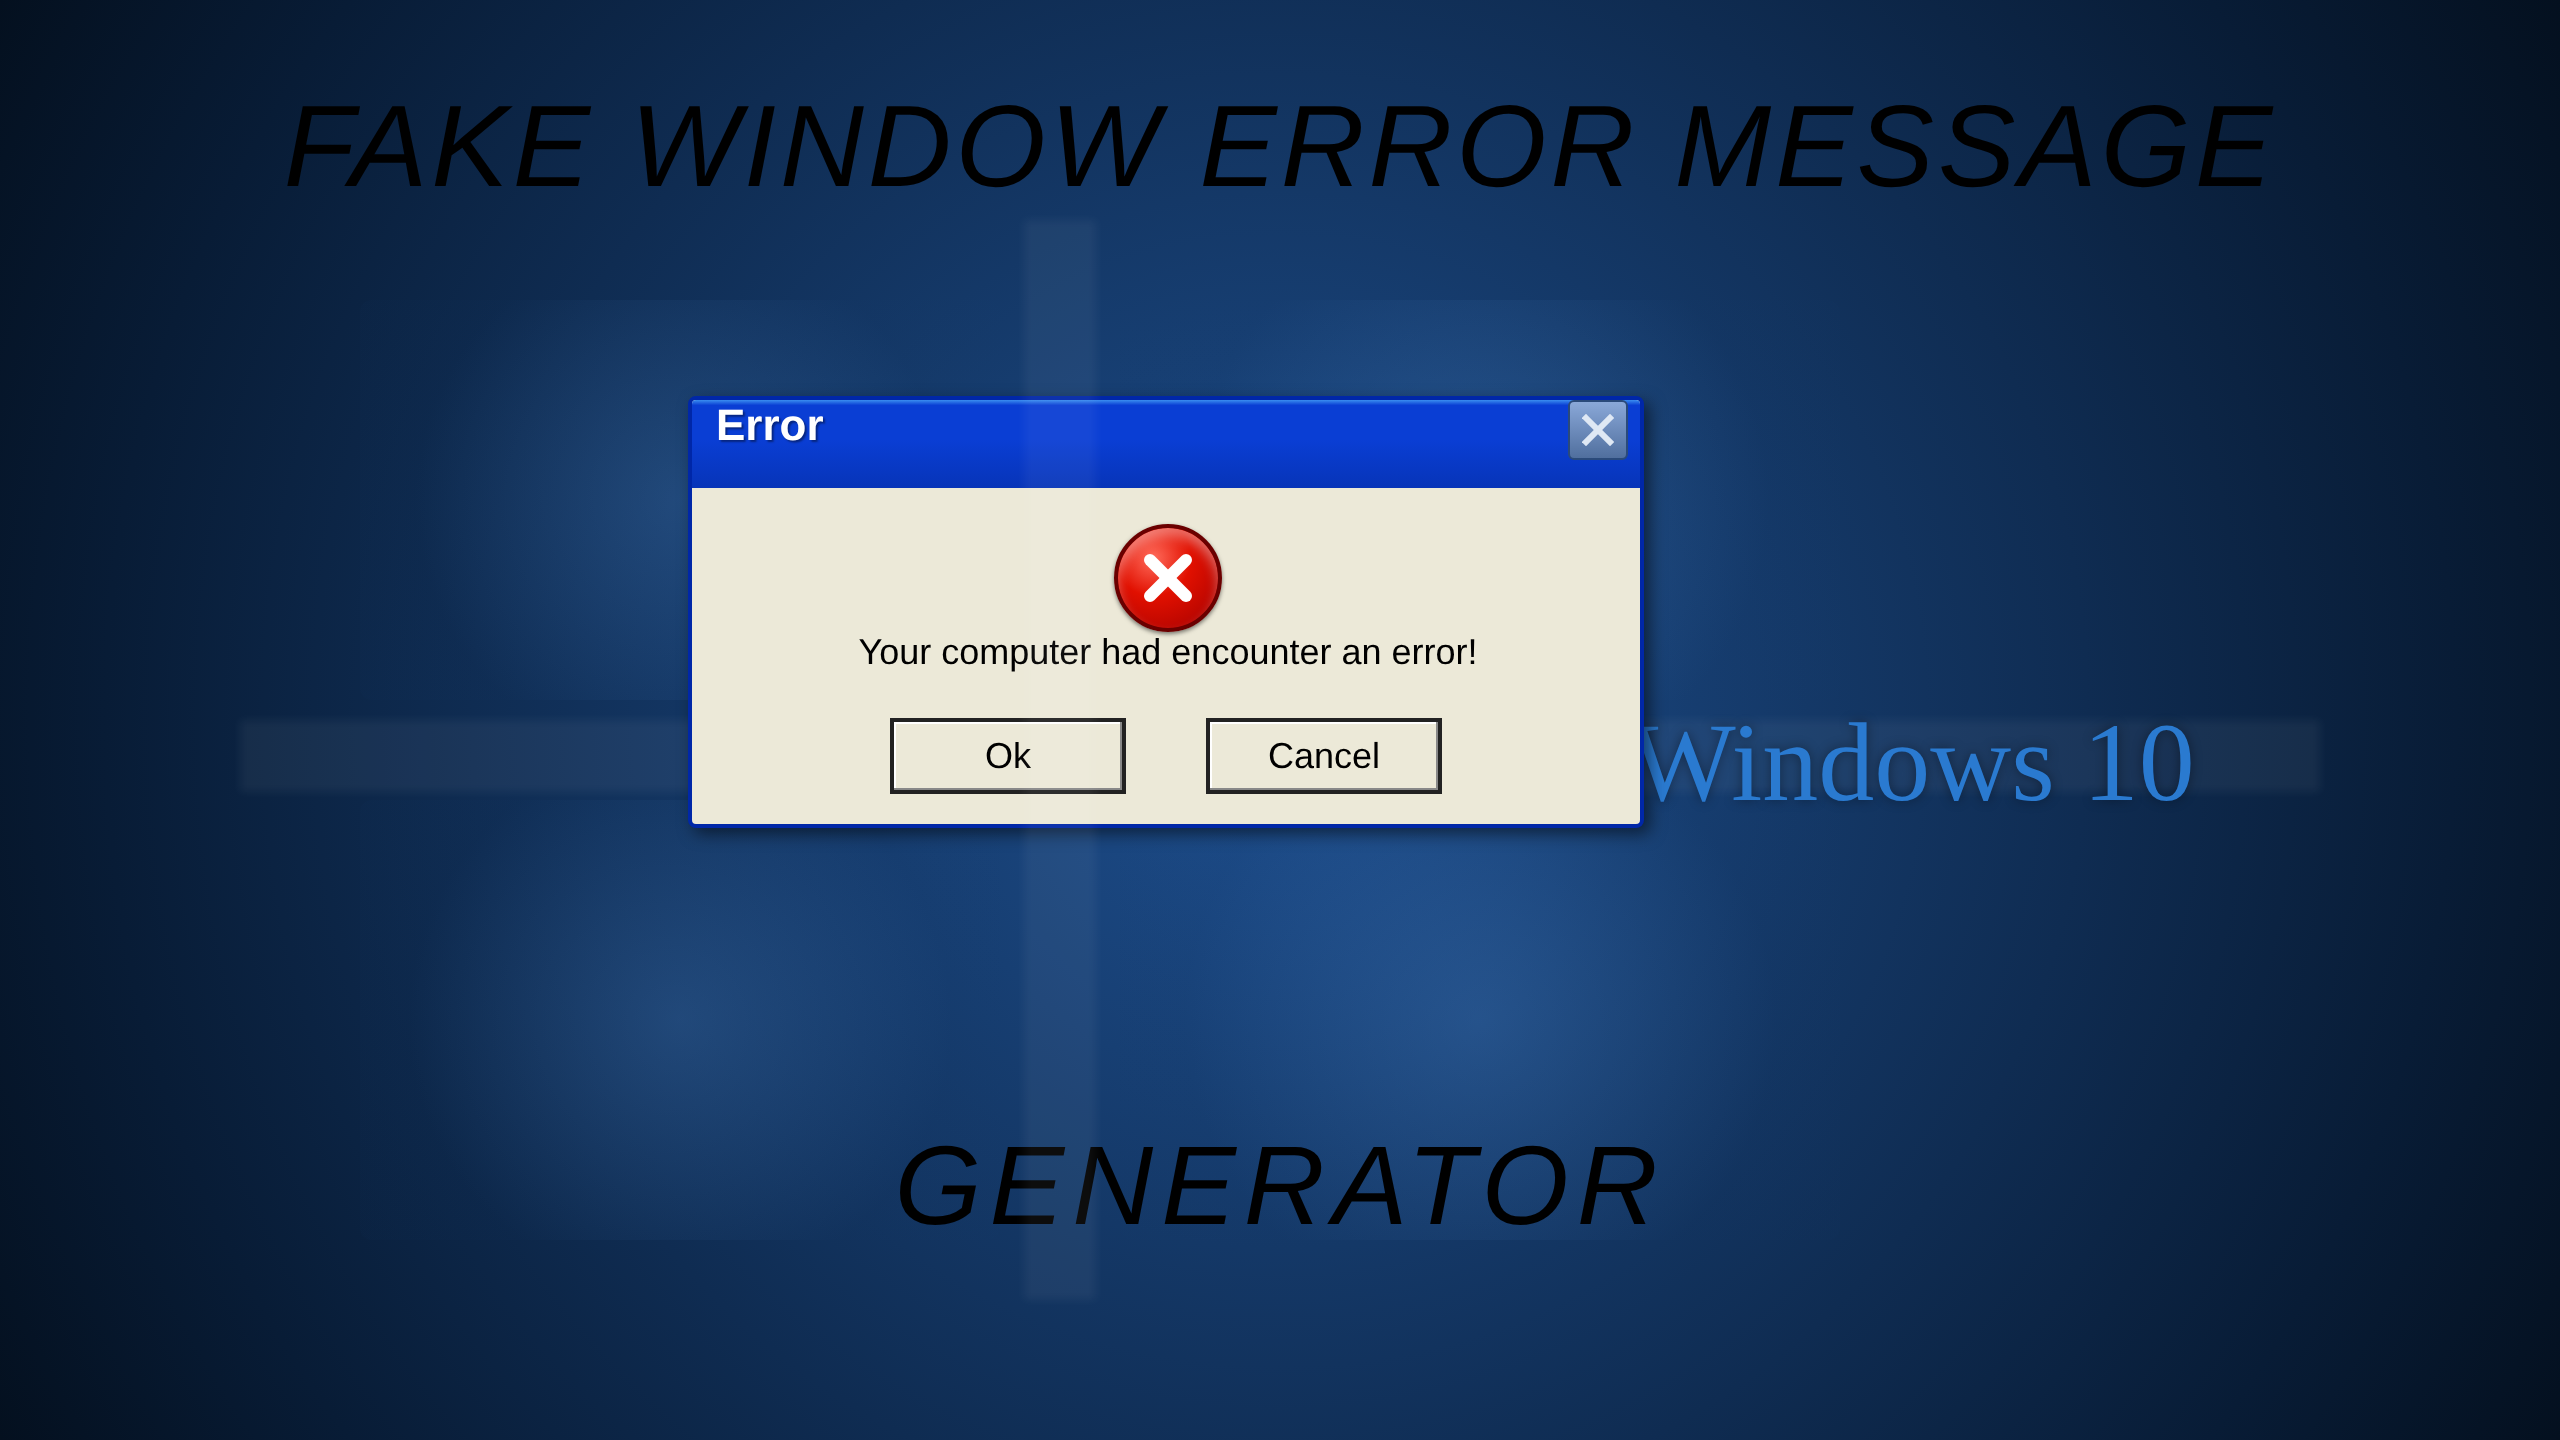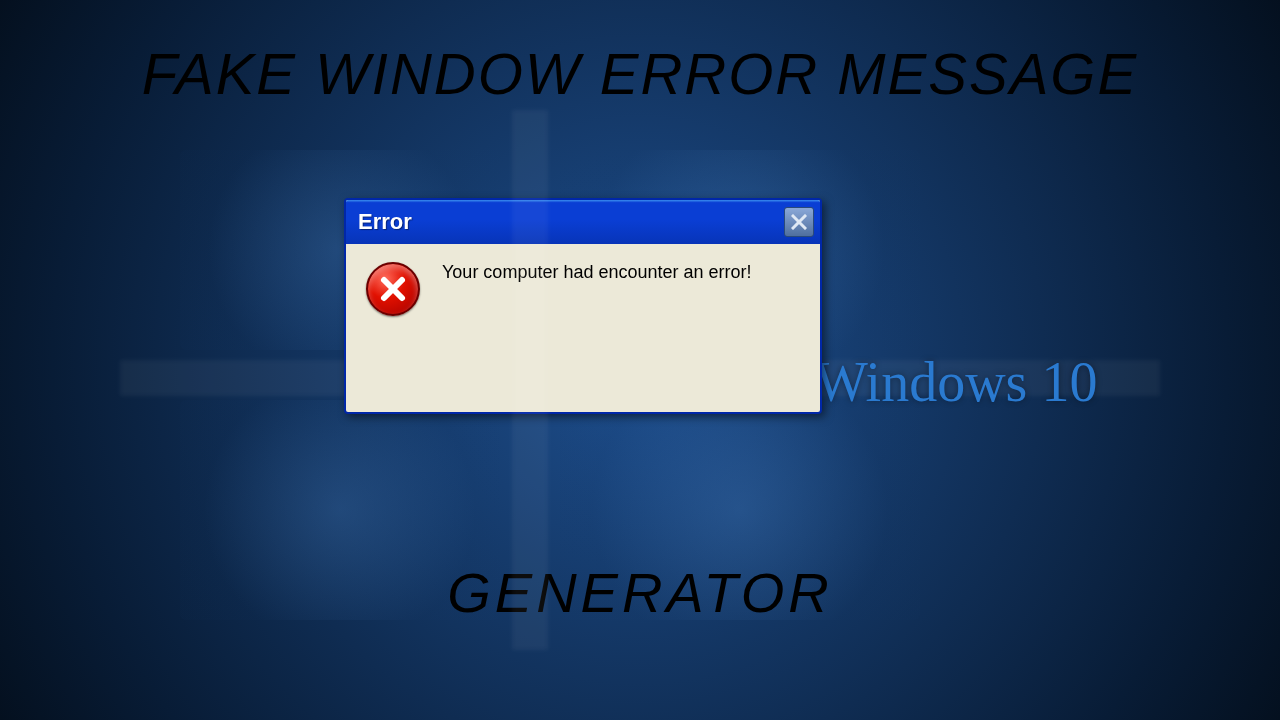--- a/index.html
+++ b/index.html
@@ -66,43 +66,44 @@
     width: 478px; height: 216px;
     border: 2px solid #0027a8;
     border-radius: 4px;
     background: #ece9d8;
     box-shadow: 3px 3px 8px rgba(0,0,0,0.5);
     font-family: Tahoma, Arial, sans-serif;
   }
   .dlg-titlebar {
     height: 44px;
     background: linear-gradient(to bottom, #3a8df0 0%, #0a3ed4 6%, #0a3ed4 45%, #0734b8 100%);
-    display: flex; align-items: center; justify-content: space-between;
+    display: flex; align-items: flex-start; justify-content: space-between;
     padding: 0 6px 0 12px;
     border-top-left-radius: 2px; border-top-right-radius: 2px;
   }
   .dlg-title {
     color: #fff; font-weight: bold; font-size: 22px;
     text-shadow: 1px 1px 1px rgba(0,0,0,0.4);
   }
   .dlg-close {
     width: 30px; height: 30px;
     background: linear-gradient(to bottom, #8aa8d8, #506f9e);
     border: 1px solid #2a4a7a;
     border-radius: 3px;
     display: flex; align-items: center; justify-content: center;
     cursor: default;
   }
   .dlg-close svg { width: 16px; height: 16px; }
   .dlg-close svg line { stroke: #dfe8f4; stroke-width: 3; stroke-linecap: square; }
 
   .dlg-body {
-    display: flex; 
+    display: flex; align-items: center;
     padding: 18px 18px 8px 20px;
-    gap: 22px;
+    gap: 0;
+    flex-direction: column;
   }
   .err-icon {
     width: 54px; height: 54px; flex: 0 0 54px;
     border-radius: 50%;
     background: radial-gradient(circle at 35% 30%, #ff6b5b 0%, #e11000 40%, #a20000 100%);
     border: 2px solid #6a0000;
     display: flex; align-items: center; justify-content: center;
     box-shadow: inset 0 4px 6px rgba(255,255,255,0.4), 0 1px 2px rgba(0,0,0,0.5);
   }
   .err-icon svg { width: 30px; height: 30px; }
@@ -151,16 +152,20 @@
     <div class="dlg-body">
       <span class="err-icon">
         <svg viewBox="0 0 30 30">
           <line x1="6" y1="6" x2="24" y2="24"></line>
           <line x1="24" y1="6" x2="6" y2="24"></line>
         </svg>
       </span>
       <span class="dlg-msg">Your computer had encounter an error!</span>
     </div>
 
+    <div class="dlg-buttons">
+      <button class="xp-btn">Ok</button>
+      <button class="xp-btn">Cancel</button>
+    </div>
   </div>
 
   <div class="heading-bottom">GENERATOR</div>
 </div>
 
 </body></html>

